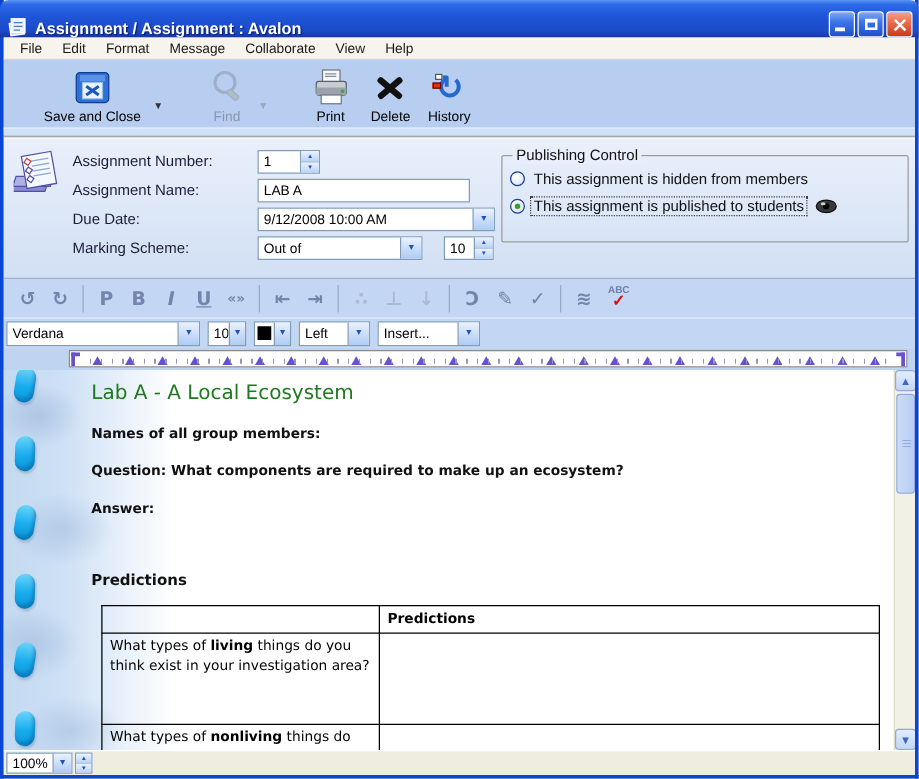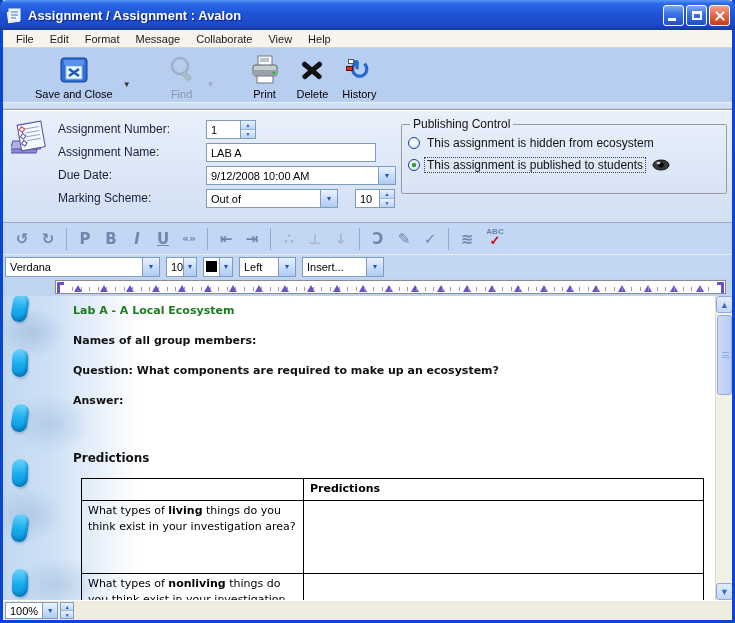--- a/index.html
+++ b/index.html
@@ -4,21 +4,21 @@
 <style>
   * { margin:0; padding:0; box-sizing:border-box; }
   html,body { width:735px; height:623px; overflow:hidden; }
   body { font-family:"Liberation Sans", sans-serif; font-size:11px; background:#fff; }
 
   .window { position:relative; width:735px; height:623px;
     border-left:3px solid #0A46D6; border-right:3px solid #0A46D6; border-bottom:3px solid #0A46D6;
     display:flex; flex-direction:column; background:#ECE9D8; }
 
   
-  .titlebar { height:30px; margin:0 -3px; flex:0 0 30px; display:flex; align-items:center;
+  .titlebar { height:30px; margin:0 -3px; flex:0 0 30px; display:flex; align-items:flex-end;
     background:linear-gradient(180deg,#5A96F2 0%,#2C6AE8 12%,#1E54D6 45%,#1C4ACA 82%,#16399E 100%);
     border-radius:7px 7px 0 0; padding:0 5px; }
   .title-text { color:#fff; font-weight:bold; font-size:13px; margin-left:6px;
     text-shadow:1px 1px 1px rgba(0,20,90,.8); flex:1; white-space:nowrap; overflow:hidden; }
   .win-btns { display:flex; gap:2px; }
   .win-btn { width:21px; height:21px; border:1px solid #fff; border-radius:3px; position:relative;
     background:linear-gradient(180deg,#7DA8F4 0%,#3C74E8 40%,#1E50C8 100%); }
   .win-btn.close { background:linear-gradient(180deg,#F4A088 0%,#E8694A 45%,#C83A18 100%); }
   .glyph-min { position:absolute; left:4px; bottom:4px; width:8px; height:3px; background:#fff; }
   .glyph-max { position:absolute; left:5px; top:5px; width:10px; height:9px; border:2px solid #fff; border-top-width:3px; }
@@ -107,21 +107,21 @@
     background:
       radial-gradient(ellipse 50px 36px at 18% 12%, rgba(150,180,215,.55), transparent 70%),
       radial-gradient(ellipse 60px 42px at 30% 42%, rgba(150,180,215,.45), transparent 70%),
       radial-gradient(ellipse 55px 40px at 15% 72%, rgba(150,180,215,.5), transparent 70%),
       radial-gradient(ellipse 60px 40px at 35% 95%, rgba(150,180,215,.45), transparent 70%),
       linear-gradient(90deg, #C3D9F0 0%, #CDE0F5 30%, rgba(255,255,255,0) 88%); }
   .pill { position:absolute; left:9px; width:16px; height:28px; border-radius:8px;
     background:linear-gradient(180deg,#6AD4FA 0%,#18ACEE 55%,#0D95D8 100%);
     box-shadow:inset -2px -3px 3px rgba(0,90,150,.45), 1px 2px 2px rgba(90,120,160,.35); }
   .doc-content { position:absolute; left:70px; right:30px; top:8px; font-family:"DejaVu Sans", sans-serif; }
-  .doc-h1 { font-size:11px; font-weight:bold; }
+  .doc-h1 { font-size:16px; font-weight:normal; }
   .doc-p { font-size:11px; font-weight:bold; color:#111; margin-top:17px; }
   .doc-h2 { font-size:12px; font-weight:bold; color:#111; margin-top:44px; }
   .doc-table { border-collapse:collapse; margin-top:13px; margin-left:8px; width:622px; table-layout:fixed; }
   .doc-table th, .doc-table td { border:1px solid #000; font-size:11px; text-align:left; vertical-align:top;
     padding:2px 6px; font-weight:normal; line-height:1.45; }
   .doc-table th { font-weight:bold; height:22px; }
   .doc-table td.q { height:73px; }
   .col1 { width:222px; } .col2 { width:400px; }
 
   
@@ -287,21 +287,21 @@
       <span class="spin">
           <b>▲</b>
           <b>▼</b>
         </span>
     </span>
 
     <div class="groupbox">
       <span class="legend">Publishing Control</span>
       <span class="pub-opt" style="top:11px" id="pub-opt-0">
         <span class="radio"></span>
-        <span class="pub-label">This assignment is hidden from ecosystem</span>
+        <span class="pub-label">This assignment is hidden from members</span>
       </span>
       <span class="pub-opt" style="top:33px" id="pub-opt-1">
         <span class="radio selected"></span>
         <span class="pub-label focused">This assignment is published to students</span>
         <svg class="eye" width="18" height="12" viewBox="0 0 18 12">
           <ellipse cx="9" cy="6" rx="8" ry="5" fill="#3A3A3A" stroke="#101010"></ellipse>
           <circle cx="9" cy="6" r="2.6" fill="#000"></circle>
           <ellipse cx="6.5" cy="4" rx="2" ry="1.2" fill="#CFCFCF"></ellipse>
         </svg>
       </span>

